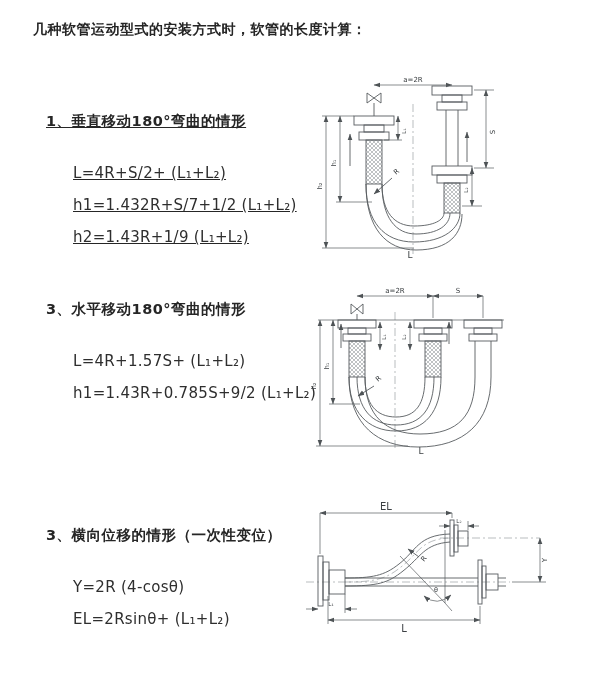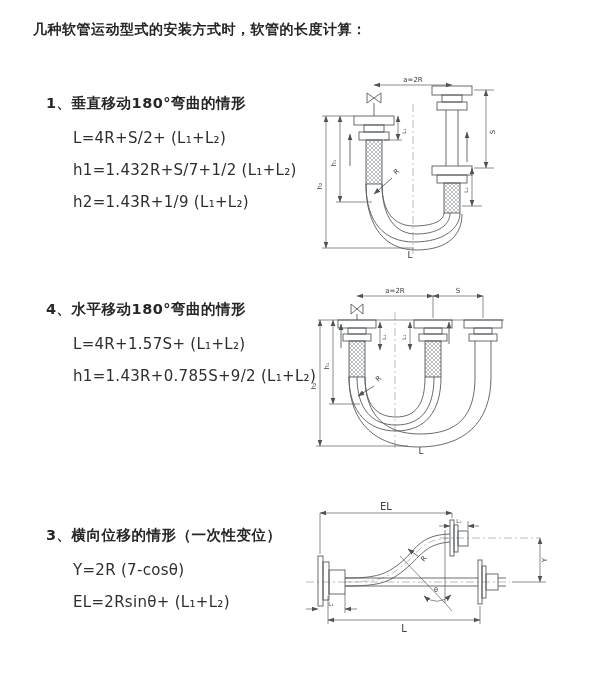--- a/index.html
+++ b/index.html
@@ -3,23 +3,23 @@
 <meta charset="utf-8">
 <style>
   * { margin:0; padding:0; box-sizing:border-box; }
   html,body { background:#ffffff; }
   .page {
     position:relative; width:600px; height:675px; background:#ffffff;
     font-family:"DejaVu Sans","Liberation Sans",sans-serif; color:#262626; overflow:hidden;
   }
   .title { position:absolute; left:33px; top:21px; font-size:14px; font-weight:700; letter-spacing:.5px; }
   .sec { position:absolute; left:46px; }
-  .s1 { top:94px; } .s2 { top:300px; } .s3 { top:526px; }
+  .s1 { top:112px;text-decoration:underline; } .s2 { top:300px; } .s3 { top:526px; }
   .sec-h { font-size:14.5px; font-weight:700; letter-spacing:.5px; white-space:nowrap; }
-  .fx-wrap { margin-top:9px; margin-left:27px; }
+  .fx-wrap { margin-top:26px; margin-left:27px; }
   .fx { font-size:15px; line-height:32px; color:#2e2e2e; letter-spacing:.3px; white-space:nowrap; }
   svg.drawing { position:absolute; }
   svg text { font-family:"DejaVu Sans","Liberation Sans",sans-serif; fill:#3c4043; }
   .dl { font-size:7px; } .sm { font-size:6.5px; } .xs { font-size:5.5px; }
   .lg { font-size:9px; } .xl { font-size:10px; }
   .cl { stroke-dasharray:8 3 2 3; stroke-width:.6; stroke:#8b9094; }
   .thin { stroke-width:.7; }
 </style>
 </head>
 <body>
@@ -101,21 +101,21 @@
     <text class="sm" transform="translate(12,116) rotate(-90)" text-anchor="middle">h₂</text>
     <text class="sm" transform="translate(26,93) rotate(-90)" text-anchor="middle">h₁</text>
     <text class="xs" transform="translate(96,61) rotate(-90)" text-anchor="middle">L₁</text>
     <text class="dl" transform="translate(185,62) rotate(-90)" text-anchor="middle">S</text>
     <text class="xs" transform="translate(158,120) rotate(-90)" text-anchor="middle">L₂</text>
     <text class="dl" transform="translate(86,105) rotate(-40)">R</text>
     <text class="lg" x="100" y="188" text-anchor="middle">L</text>
   </svg>
 
   <section class="sec s2">
-    <div class="sec-h">4、水平移动180°弯曲的情形</div>
+    <div class="sec-h">3、水平移动180°弯曲的情形</div>
     <div class="fx-wrap">
       <div class="fx">L=4R+1.57S+ (L₁+L₂)</div>
       <div class="fx">h1=1.43R+0.785S+9/2 (L₁+L₂)</div>
     </div>
   </section>
 
   <svg class="drawing" style="left:308px;top:282px" width="290" height="175" viewBox="0 0 290 175">
     <defs>
       <marker id="ar2" viewBox="0 0 10 10" refX="9" refY="5" markerWidth="7" markerHeight="7" orient="auto-start-reverse" markerUnits="userSpaceOnUse">
         <path d="M0,1.5 L9.5,5 L0,8.5 Z" fill="#4e5356"></path>
@@ -185,21 +185,21 @@
     <text class="sm" transform="translate(21,84) rotate(-90)" text-anchor="middle">h₁</text>
     <text class="xs" transform="translate(78,55) rotate(-90)" text-anchor="middle">L₁</text>
     <text class="xs" transform="translate(98,55) rotate(-90)" text-anchor="middle">L₂</text>
     <text class="dl" transform="translate(70,100) rotate(-40)">R</text>
     <text class="lg" x="113" y="172" text-anchor="middle">L</text>
   </svg>
 
   <section class="sec s3">
     <div class="sec-h">3、横向位移的情形（一次性变位）</div>
     <div class="fx-wrap">
-      <div class="fx">Y=2R (7-cosθ)</div>
+      <div class="fx">Y=2R (4-cosθ)</div>
       <div class="fx">EL=2Rsinθ+ (L₁+L₂)</div>
     </div>
   </section>
 
   <svg class="drawing" style="left:300px;top:500px" width="298" height="150" viewBox="0 0 298 150">
     <defs>
       <marker id="ar3" viewBox="0 0 10 10" refX="9" refY="5" markerWidth="7" markerHeight="7" orient="auto-start-reverse" markerUnits="userSpaceOnUse">
         <path d="M0,1.5 L9.5,5 L0,8.5 Z" fill="#4e5356"></path>
       </marker>
     </defs>

